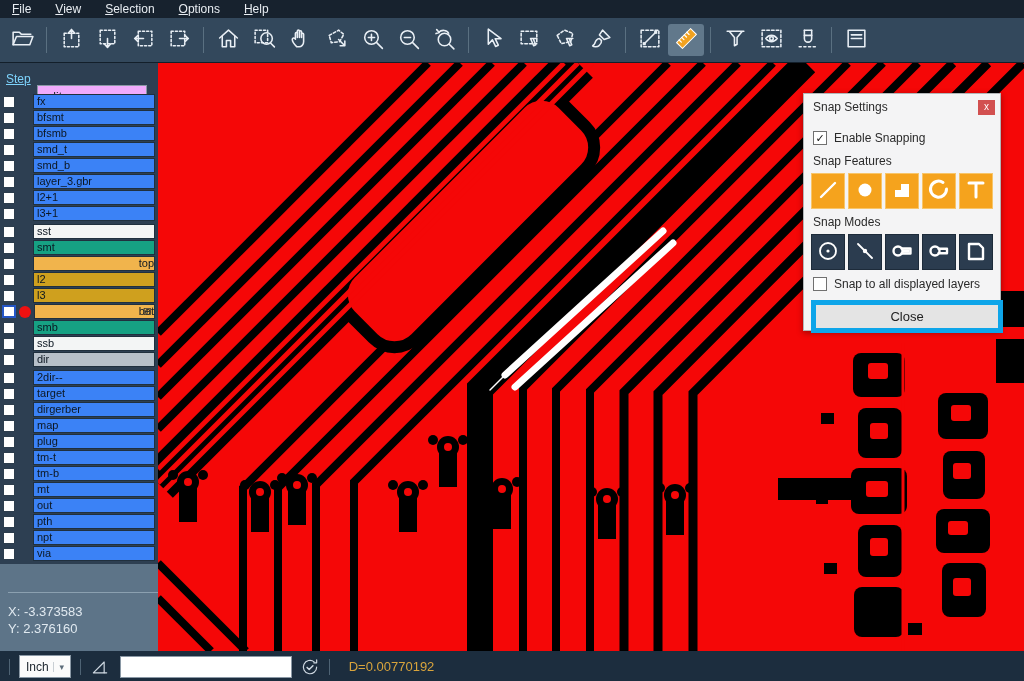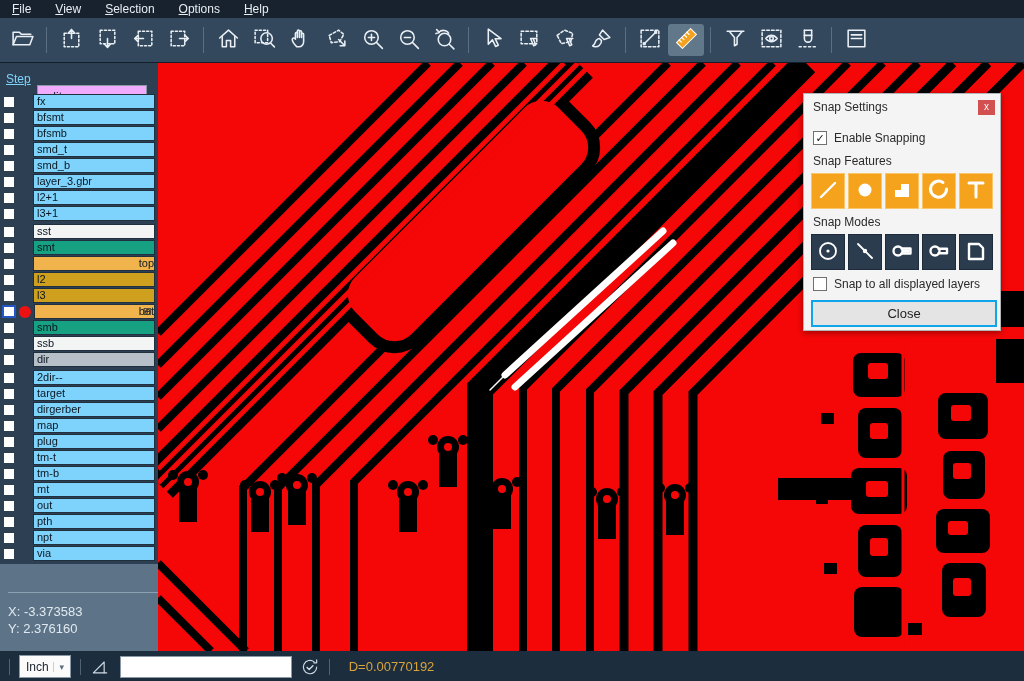--- a/index.html
+++ b/index.html
@@ -33,21 +33,21 @@
 
   .layer-group{margin-bottom:3px;}
   .layer-row{display:flex;align-items:center;height:15px;margin-bottom:1px;}
   .cb{width:10px;height:10px;background:#ffffff;border:1px solid #2d3e4e;margin-left:3px;flex:0 0 10px;}
   .cb.sel{border:2px solid #2456c6;width:9px;height:9px;margin-left:2px;}
   .gutter{width:18px;flex:0 0 18px;display:flex;align-items:center;justify-content:center;}
   .dot{width:12px;height:12px;border-radius:50%;background:#ee1111;}
   .row-label{flex:1;height:13px;line-height:13px;font-size:11px;color:#0c1722;
     border:1px solid #20303e;padding-left:3px;margin-right:3px;position:relative;}
   .row-label .grid{position:absolute;right:2px;top:0;font-size:11px;color:#343434;line-height:13px;}
-  .c-teal{background:#7dd3fc;} .c-white{background:#f3f5f5;} .c-green{background:#16a183;}
+  .c-teal{background:#3b82f6;} .c-white{background:#f3f5f5;} .c-green{background:#16a183;}
   .c-amber{background:#f1b44c;text-align:right;} .c-gold{background:#cfa01e;} .c-gray{background:#b7c0c9;}
 
   .sidebar-fill{flex:1;background:#5d7488;display:flex;flex-direction:column;}
   .fill-bottom{margin-top:auto;padding:0 0 14px 8px;}
   .fill-sep{height:1px;background:#8ba0b0;margin:0 0 10px 0;}
   .coord{color:#e0e9f0;font-size:13px;line-height:17px;}
 
   .canvas-wrap{position:relative;flex:1;height:588px;overflow:hidden;}
   .canvas-wrap svg.pcb{display:block;}
 
@@ -64,21 +64,21 @@
   .dchk{width:12px;height:12px;background:#fff;border:1px solid #707070;margin-right:7px;
     font-size:11px;line-height:12px;text-align:center;color:#111;}
   .dlg-section{margin:6px 0 5px 2px;}
   .icon-row{display:flex;gap:3px;}
   .snap-btn{width:34px;height:34px;display:flex;align-items:center;justify-content:center;}
   .snap-btn.orange{background:#f5a31d;border:1px solid #f8c569;}
   .snap-btn.dark{background:#2b3c4f;border:1px solid #1d2b3a;}
   .snap-btn svg{width:24px;height:24px;stroke:#fff;fill:none;stroke-width:2.4;
     stroke-linecap:round;stroke-linejoin:round;}
   .dlg-close-btn{margin:9px 0 8px 0;width:100%;height:23px;background:#e4e4e4;
-    border:2px solid #0ea5e9;font-size:13px;color:#222;display:flex;align-items:center;justify-content:center;}
+    border:5px solid #0ea5e9;font-size:13px;color:#222;display:flex;align-items:center;justify-content:center;}
 
   
   .statusbar{height:31px;flex:0 0 31px;background:#1c2d3e;display:flex;align-items:center;
     }
   .sb-sep{width:1px;height:16px;background:#4e6374;margin:0 9px;}
   .units-select{background:#fbfbfb;border:1px solid #8a98a5;height:21px;display:flex;
     align-items:center;font-size:12px;color:#1b242d;}
   .units-select .val{padding:0 4px 0 6px;}
   .units-select .chev{width:16px;text-align:center;color:#5c6c7a;font-size:9px;border-left:1px solid #c9cfd4;}
   .sb-icon svg{width:20px;height:20px;stroke:#cfd9e2;fill:none;stroke-width:1.4;

